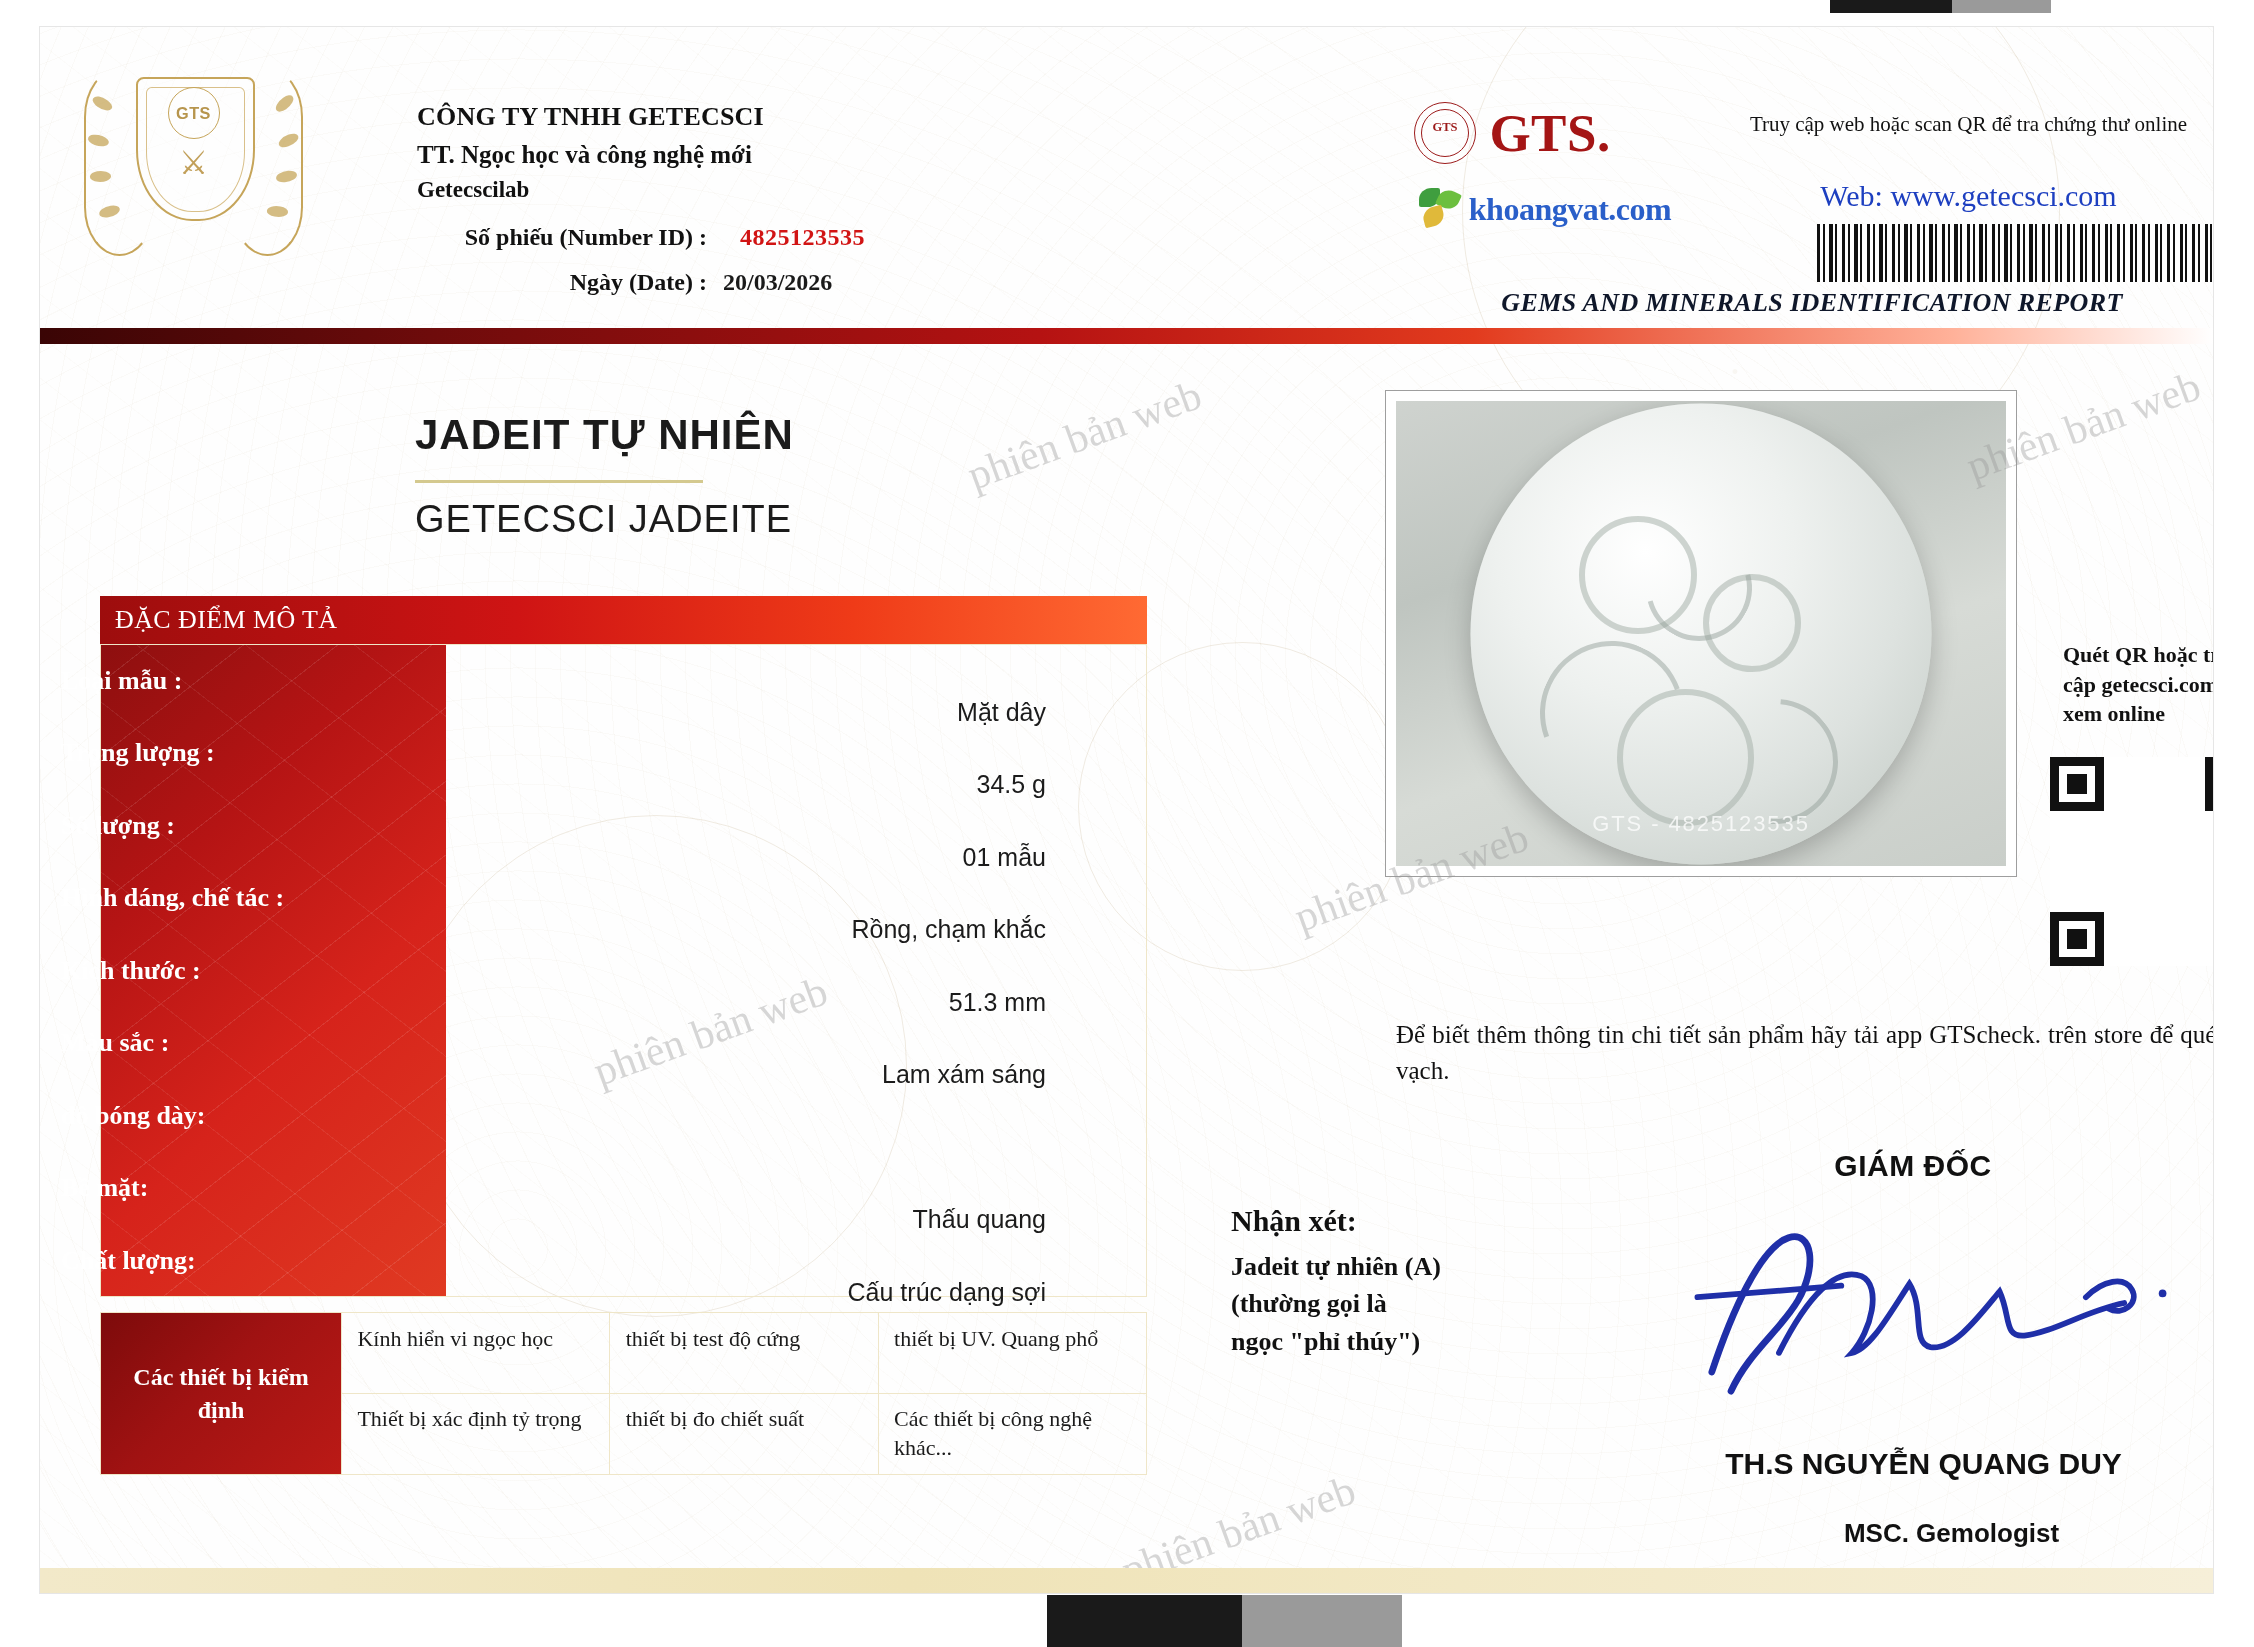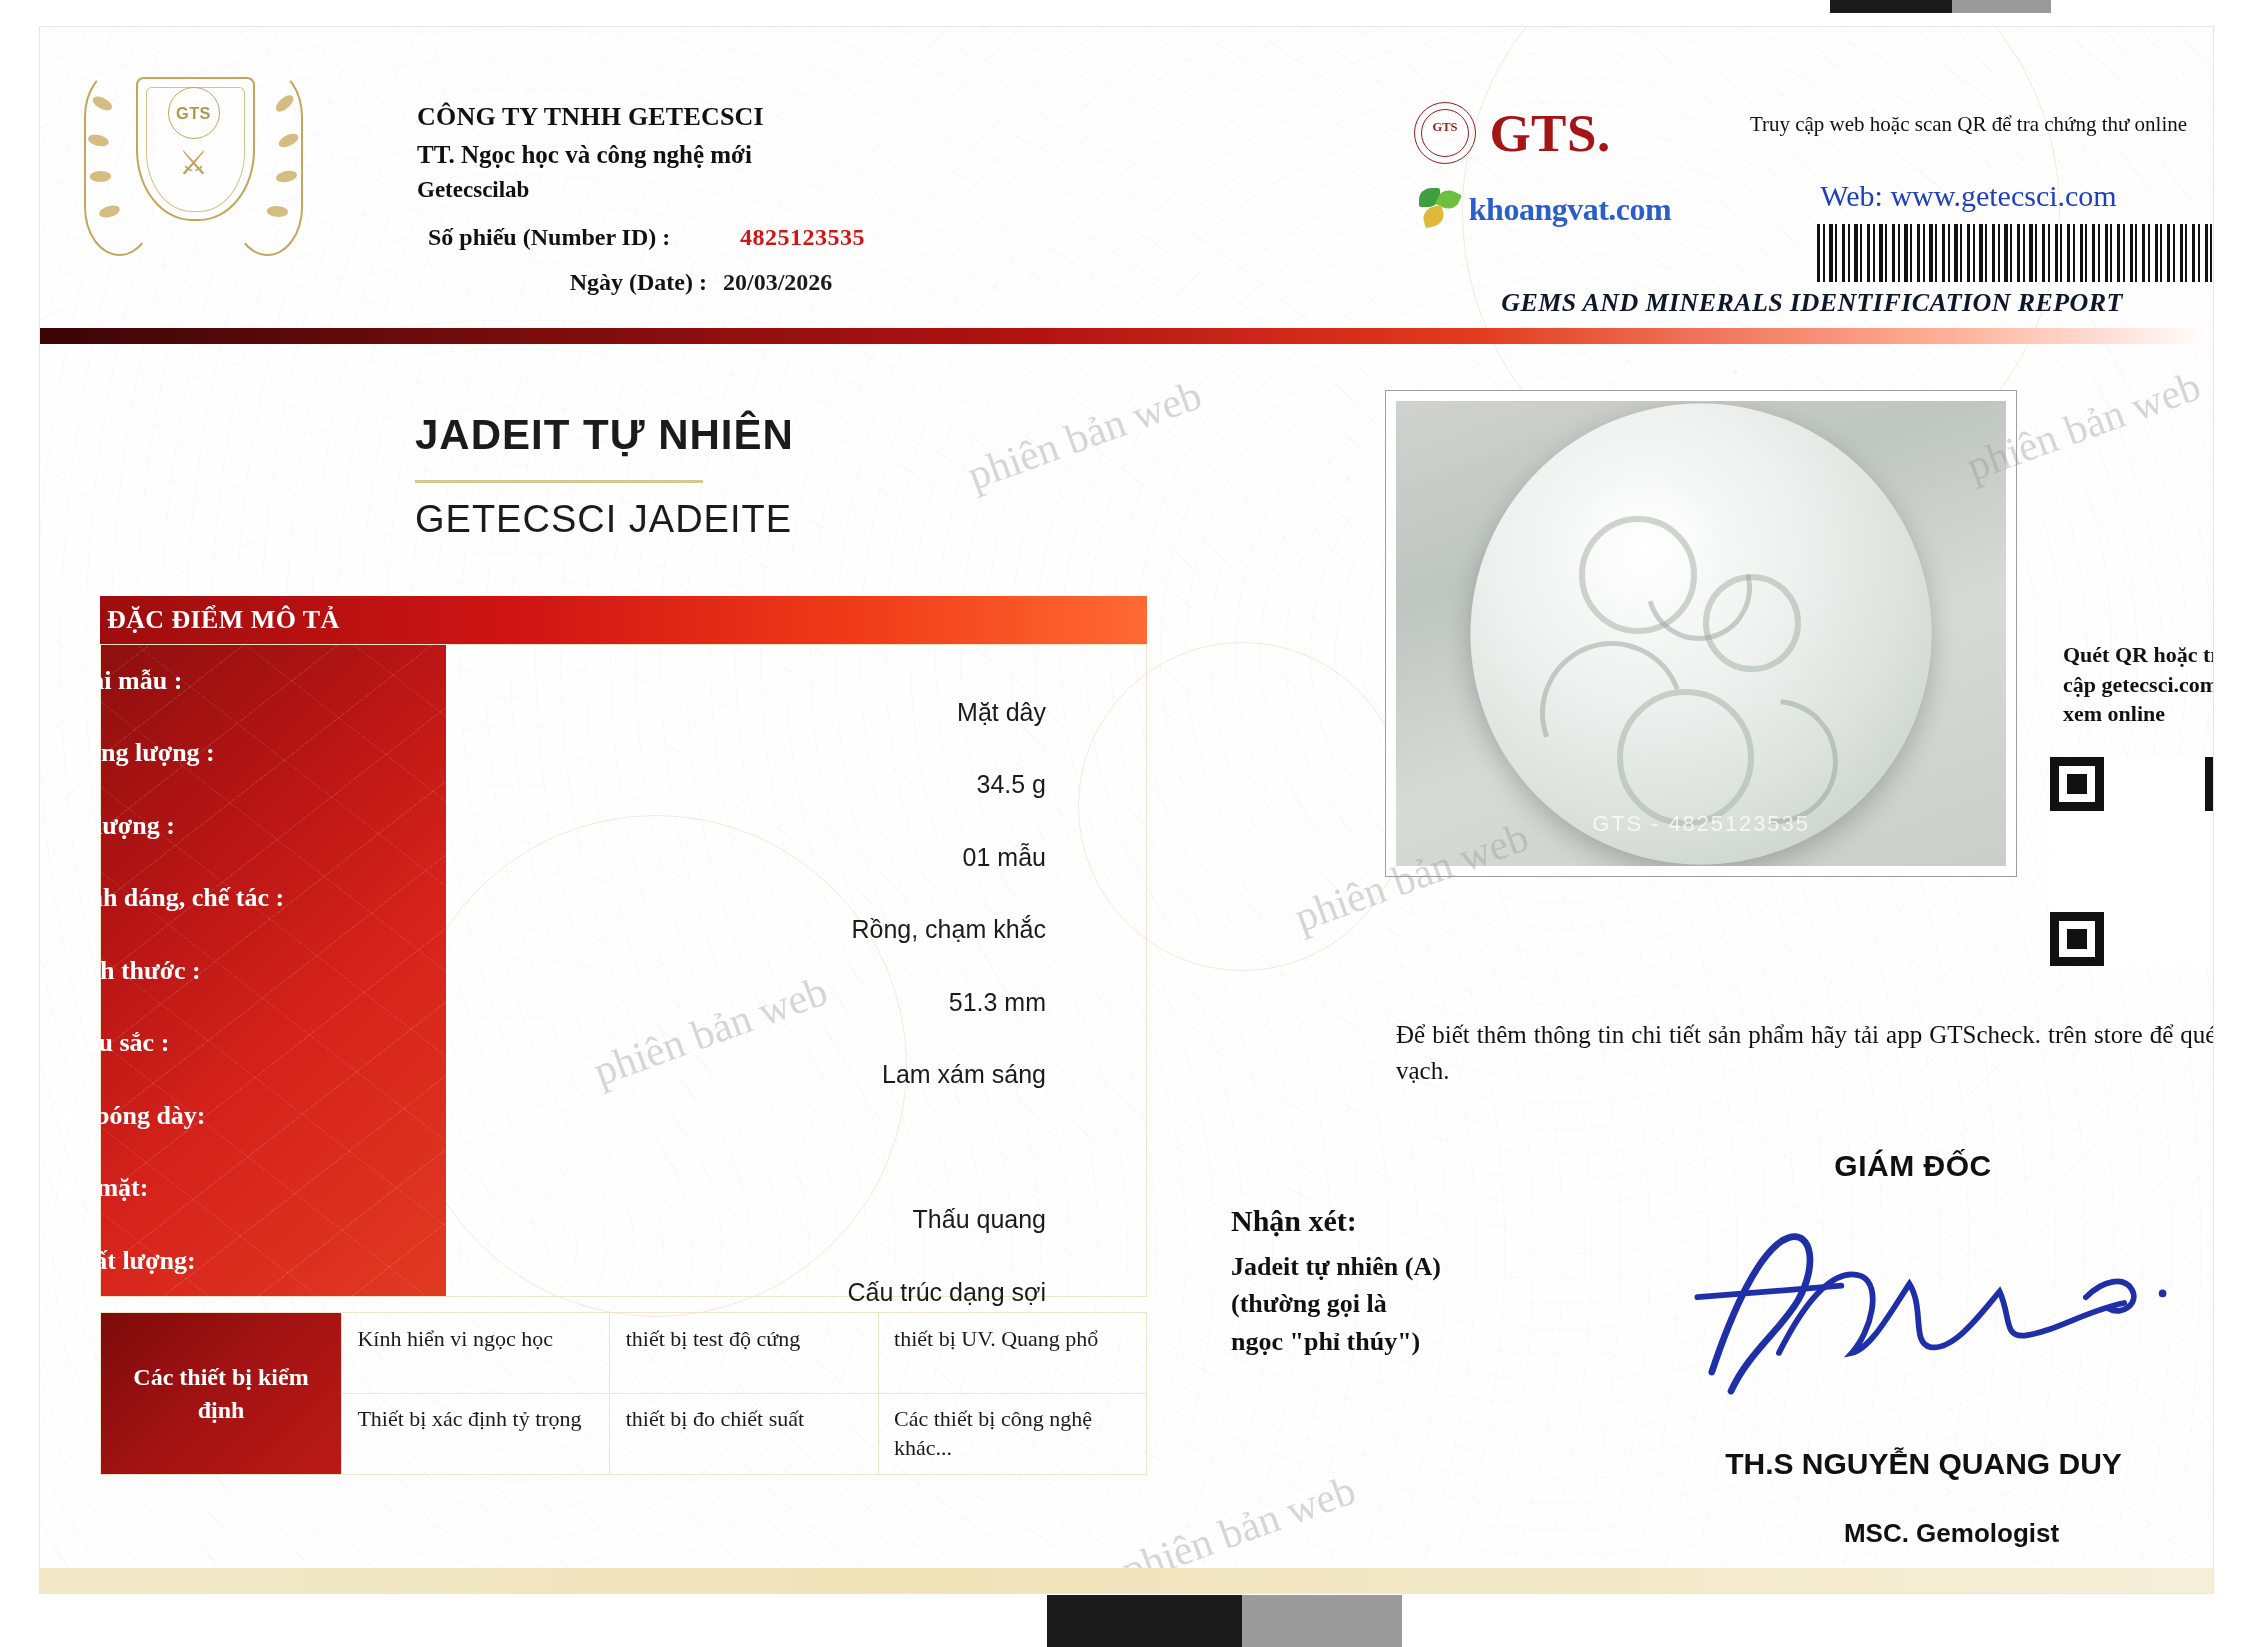--- a/index.html
+++ b/index.html
@@ -138,21 +138,21 @@
   }
   .idrow {
     position: absolute;
     left: 388px;
     top: 197px;
     font-family: "Liberation Serif", serif;
   }
   .idrow .lbl {
     display: inline-block;
     width: 279px;
-    text-align: left;
+    text-align: right;
     font-size: 24px;
     font-weight: bold;
     color: #111;
   }
   .idrow .val {
     display: inline-block;
     margin-left: 33px;
     font-size: 24px;
     font-weight: bold;
     color: #d11414;
@@ -324,24 +324,24 @@
   }
   .spec-header {
     position: absolute;
     left: 60px;
     top: 569px;
     width: 1047px;
     height: 48px;
     background: linear-gradient(90deg, #9d0d0d 0%, #cf1414 40%, #ef3b18 72%, #ff6a33 100%);
     color: #ffffff;
     font-family: "Liberation Serif", serif;
-    font-weight: bold;
+    font-weight: normal;
     font-size: 26px;
     line-height: 48px;
-    padding-left: 7px;
+    padding-left: 15px;
     box-sizing: border-box;
     letter-spacing: 0.4px;
   }
   .spec-box {
     position: absolute;
     left: 60px;
     top: 617px;
     width: 1047px;
     height: 653px;
     border: 1px solid #efe6c8;

